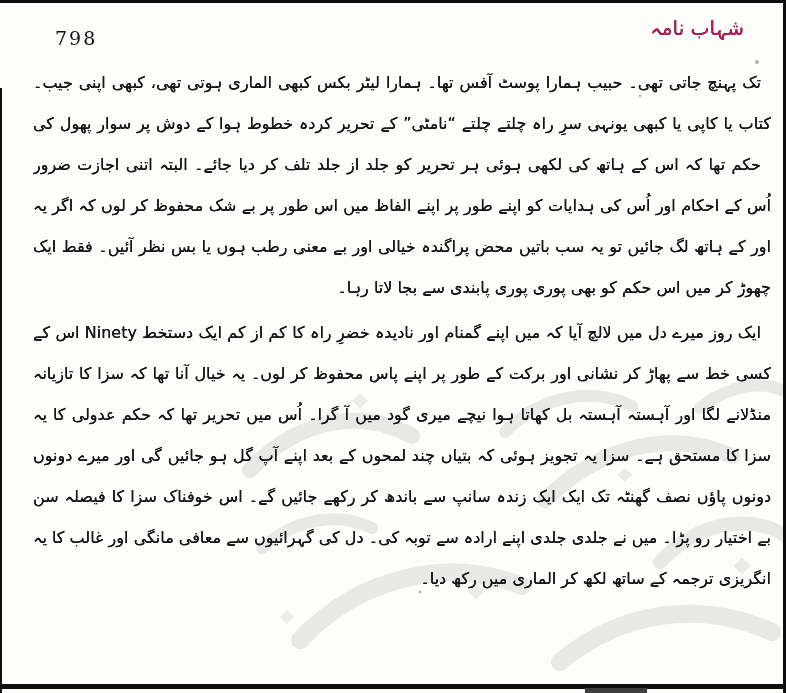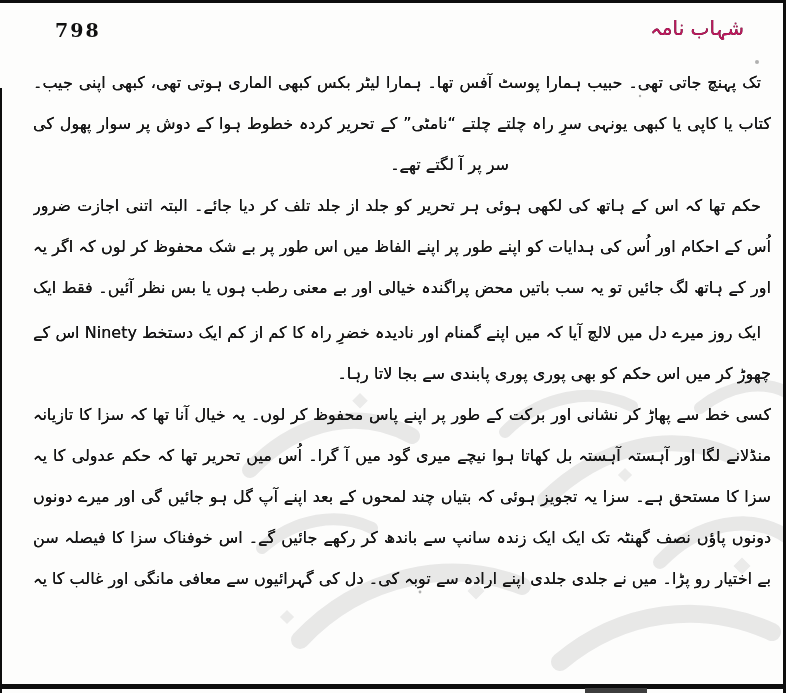--- a/index.html
+++ b/index.html
@@ -16,22 +16,22 @@
   .edge-top{top:0;left:0;width:786px;height:3px;}
   .edge-bottom{left:0;top:684px;width:786px;height:5px;}
   .edge-left{left:0;top:88px;bottom:0;width:2px;}
   .edge-right{right:0;top:0;bottom:0;width:3px;}
   .scan-blob{position:absolute;left:585px;top:688px;width:62px;height:5px;background:#3d3d3d;}
   
   .watermark{position:absolute;left:0;top:0;width:786px;height:693px;pointer-events:none;}
   
   .header{position:absolute;top:16px;left:33px;right:18px;height:36px;}
   .page-number{
-    position:absolute;left:22px;top:3px;
-    font-family:"DejaVu Serif",serif;font-weight:bold;
+    position:absolute;left:22px;top:11px;
+    font-family:"DejaVu Serif",serif;font-weight:normal;
     font-size:19px;letter-spacing:2px;color:#101010;
   }
   .book-title{
     position:absolute;right:24px;top:0;
     direction:rtl;font-size:20px;color:#be185d;
     text-shadow:0 0 .5px #000;
   }
   
   .body-text{
     position:absolute;top:62px;left:33px;right:15px;
@@ -87,28 +87,28 @@
 
   <div class="header">
     <div class="page-number">798</div>
     <div class="book-title">شہاب نامہ</div>
   </div>
 
   <div class="body-text">
 
     <p class="line full first">تک پہنچ جاتی تھی۔ حبیب ہمارا پوسٹ آفس تھا۔ ہمارا لیٹر بکس کبھی الماری ہوتی تھی، کبھی اپنی جیب۔ کبھی کوئی</p>
     <p class="line full">کتاب یا کاپی یا کبھی یونہی سرِ راہ چلتے چلتے “نامٹی” کے تحریر کردہ خطوط ہوا کے دوش پر سوار پھول کی پتیوں کی طرح</p>
-    <p class="line short-center">سر پر آ لگتے تھے۔</p>
 
     <p class="line full first">حکم تھا کہ اس کے ہاتھ کی لکھی ہوئی ہر تحریر کو جلد از جلد تلف کر دیا جائے۔ البتہ اتنی اجازت ضرور تھی کہ</p>
     <p class="line full">اُس کے احکام اور اُس کی ہدایات کو اپنے طور پر اپنے الفاظ میں اس طور پر بے شک محفوظ کر لوں کہ اگر یہ کاغذات کسی</p>
     <p class="line full">اور کے ہاتھ لگ جائیں تو یہ سب باتیں محض پراگندہ خیالی اور بے معنی رطب ہوں یا بس نظر آئیں۔ فقط ایک بار</p>
+    <p class="line">چھوڑ کر میں اس حکم کو بھی پوری پوری پابندی سے بجا لاتا رہا۔</p>
+
     <p class="line full first para-gap">ایک روز میرے دل میں لالچ آیا کہ میں اپنے گمنام اور نادیدہ خضرِ راہ کا کم از کم ایک دستخط Ninety اس کے</p>
-
-    <p class="line">چھوڑ کر میں اس حکم کو بھی پوری پوری پابندی سے بجا لاتا رہا۔</p>
     <p class="line full">کسی خط سے پھاڑ کر نشانی اور برکت کے طور پر اپنے پاس محفوظ کر لوں۔ یہ خیال آنا تھا کہ سزا کا تازیانہ فوراً نازل ہو</p>
     <p class="line full">منڈلانے لگا اور آہستہ آہستہ بل کھاتا ہوا نیچے میری گود میں آ گرا۔ اُس میں تحریر تھا کہ حکم عدولی کا یہ منصوبہ فوری</p>
     <p class="line full">سزا کا مستحق ہے۔ سزا یہ تجویز ہوئی کہ بتیاں چند لمحوں کے بعد اپنے آپ گل ہو جائیں گی اور میرے دونوں ہاتھ اور</p>
     <p class="line full">دونوں پاؤں نصف گھنٹہ تک ایک ایک زندہ سانپ سے باندھ کر رکھے جائیں گے۔ اس خوفناک سزا کا فیصلہ سن کر میں</p>
     <p class="line full">بے اختیار رو پڑا۔ میں نے جلدی جلدی اپنے ارادہ سے توبہ کی۔ دل کی گہرائیوں سے معافی مانگی اور غالب کا یہ شعر</p>
+    <p class="line">انگریزی ترجمہ کے ساتھ لکھ کر الماری میں رکھ دیا۔</p>
   </div>
 
 </div>
 
 </body></html>

